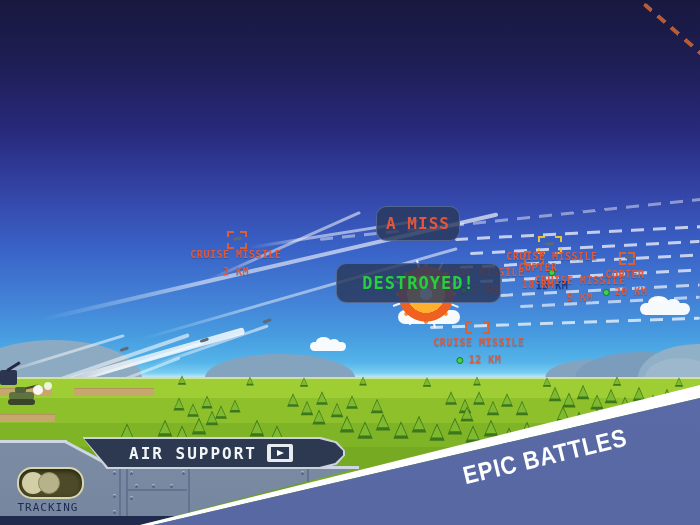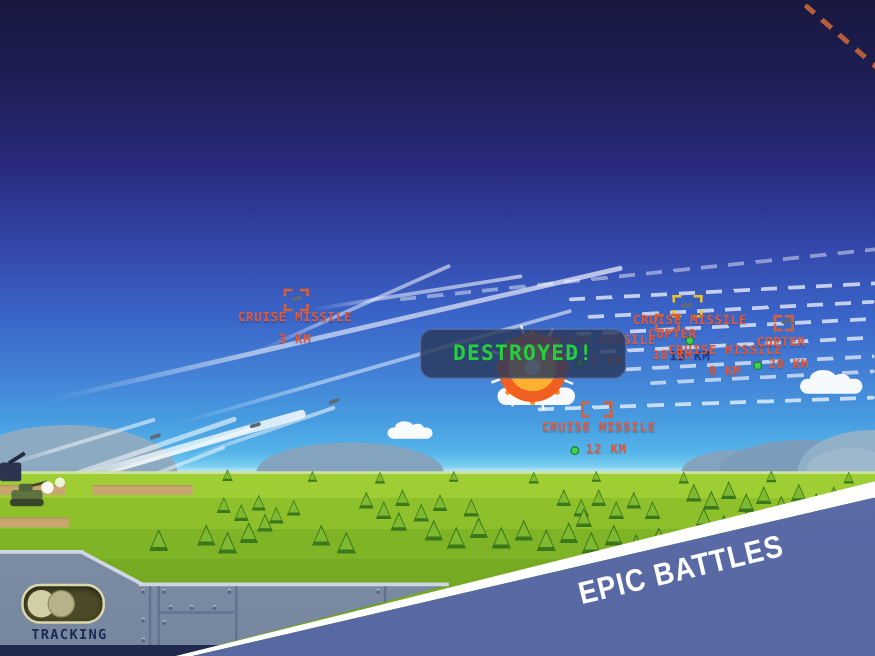--- a/index.html
+++ b/index.html
@@ -81,22 +81,22 @@
   .film::before{content:'';position:absolute;left:4px;top:3px;right:4px;bottom:3px;background:#2c3950;}
   .film::after{content:'';position:absolute;left:10px;top:6px;border-left:7px solid #fff;
       border-top:3px solid transparent;border-bottom:3px solid transparent;}
   
   .toggle{position:absolute;left:17px;top:467px;width:63px;height:28px;z-index:42;
       border-radius:15px;background:#4c4a28;border:2px solid #d9d6ac;
       box-shadow:inset 0 2px 5px rgba(0,0,0,.55);}
   .toggle .k1,.toggle .k2{position:absolute;top:3px;width:22px;height:22px;border-radius:50%;}
   .toggle .k1{left:3px;background:#d2cfa6;}
   .toggle .k2{left:19px;background:#b7b28a;border:1px solid #8f8a60;box-sizing:border-box;}
-  .tracking-label{position:absolute;left:10px;top:501px;width:76px;z-index:42;text-align:right;
-      font-weight:bold;font-size:11px;color:#1d2a50;letter-spacing:1px;}
+  .tracking-label{position:absolute;left:10px;top:501px;width:76px;z-index:42;text-align:center;
+      font-weight:normal;font-size:11px;color:#1d2a50;letter-spacing:1px;}
   
   .ribbon-white{position:absolute;inset:0;z-index:50;background:#fff;
       clip-path:polygon(140px 525px,700px 385px,700px 398px,153px 525px);}
   .ribbon-blue{position:absolute;inset:0;z-index:50;background:linear-gradient(180deg,#5d6fae,#5868a3);
       clip-path:polygon(153px 525px,700px 398px,700px 525px);}
   .ribbon-text{position:absolute;left:443px;top:442px;width:204px;z-index:51;text-align:center;
       font-family:"Liberation Sans",sans-serif;font-weight:bold;font-size:25px;color:#fff;
       letter-spacing:1px;transform:rotate(-13.5deg) scaleX(.88);}
   
   .veh{position:absolute;z-index:13;}
@@ -219,20 +219,23 @@
       </div>
   </div>
   <div class="tlabel" style="left:479px;top:338px;">
     <div>CRUISE MISSILE</div>
     <div class="dist">
         <span class="gdot"></span>
         <span>12 KM</span>
       </div>
   </div>
 
+  <div class="alert" style="left:376px;top:206px;width:82px;height:33px;font-size:16px;color:#e8543a;">
+    <span>A MISS</span>
+  </div>
   <div class="alert" style="left:336px;top:263px;width:163px;height:38px;font-size:17px;color:#26cf3e;">
     <span>DESTROYED!</span>
   </div>
 
   <div class="panel"></div>
   <div class="panel-edge" style="left:0;top:440px;width:67px;height:3px;z-index:41;"></div>
   <div class="panel-edge" style="left:65px;top:440px;width:55px;height:3px;transform:rotate(28deg);"></div>
   <div class="panel-edge" style="left:111px;top:466px;width:248px;height:3px;"></div>
   <div class="seam" style="left:119px;top:469px;height:50px;"></div>
   <div class="seam" style="left:126px;top:469px;height:56px;"></div>
@@ -244,20 +247,26 @@
   <div class="rivet" style="left:182px;top:472px;"></div>
   <div class="rivet" style="left:301px;top:472px;"></div>
   <div class="rivet" style="left:135px;top:485px;"></div>
   <div class="rivet" style="left:152px;top:485px;"></div>
   <div class="rivet" style="left:170px;top:485px;"></div>
   <div class="rivet" style="left:113px;top:495px;"></div>
   <div class="rivet" style="left:130px;top:497px;"></div>
   <div class="rivet" style="left:113px;top:511px;"></div>
   <div class="base-strip"></div>
 
+  <div class="airbar-out">
+    <div class="airbar-in">
+      <span class="txt">AIR SUPPORT</span>
+      <span class="film"></span>
+    </div>
+  </div>
 
   <div class="toggle">
     <span class="k1"></span>
     <span class="k2"></span>
   </div>
   <div class="tracking-label">TRACKING</div>
 
   <div class="ribbon-white"></div>
   <div class="ribbon-blue"></div>
   <div class="ribbon-text">EPIC BATTLES</div>

